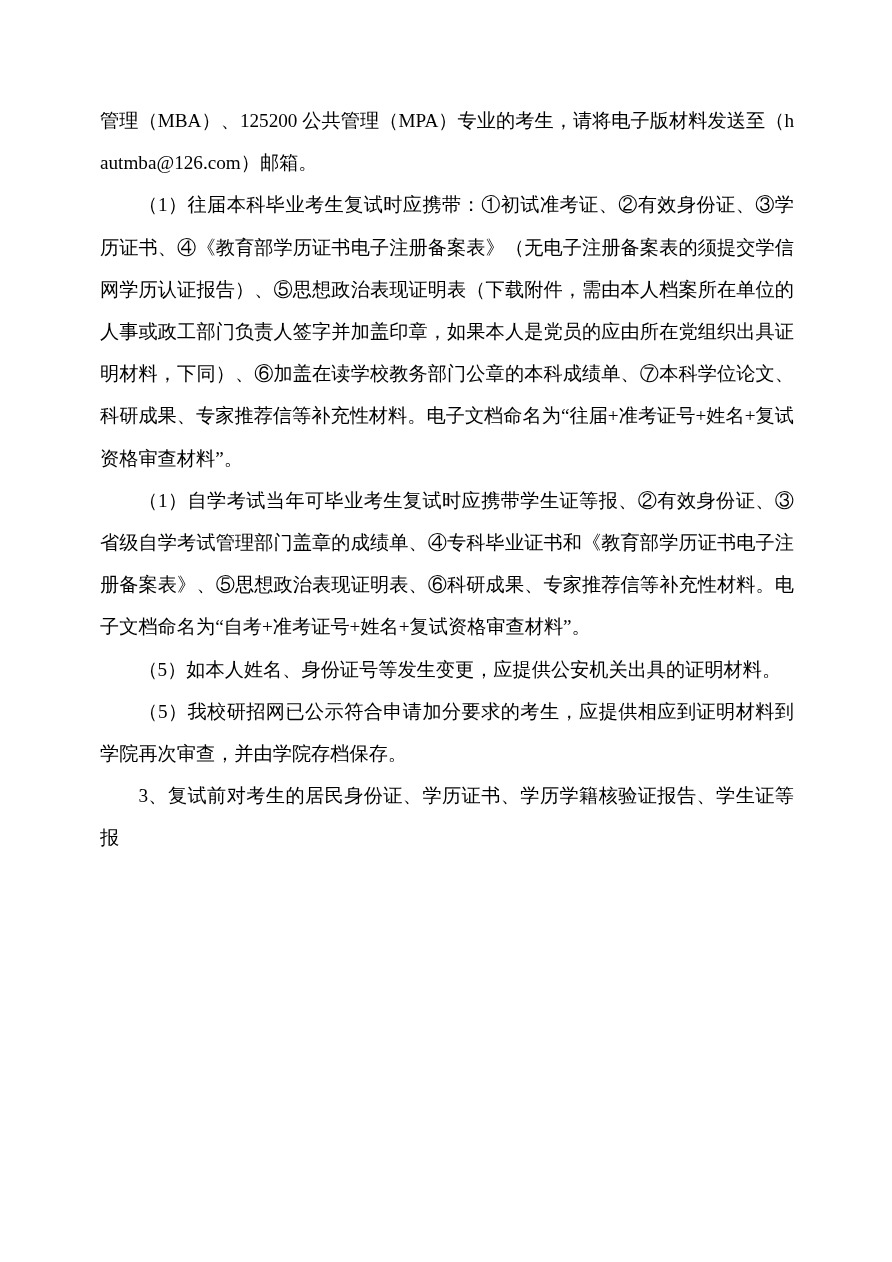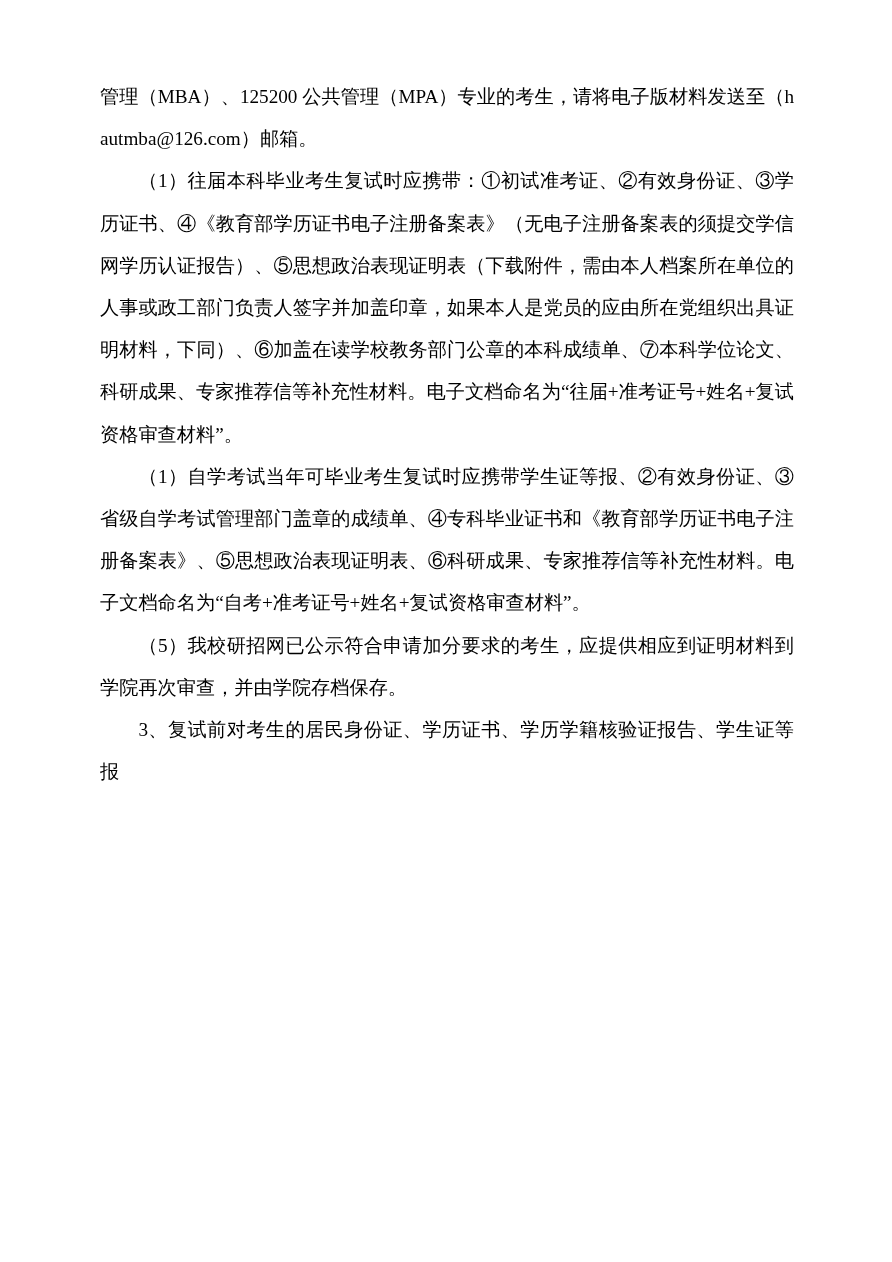--- a/index.html
+++ b/index.html
@@ -13,21 +13,21 @@
     font-family: "Liberation Serif", "DejaVu Serif", serif;
     color: #000000;
     -webkit-font-smoothing: antialiased;
   }
   .page {
     position: relative;
     width: 892px;
     height: 1262px;
     background: #ffffff;
     box-sizing: border-box;
-    padding: 76px 98px 0 100px;
+    padding: 100px 98px 0 100px;
   }
   .doc-body {
     width: 694px;
   }
   p.para {
     margin: 0 0 0 0;
     font-size: 19.2px;
     line-height: 42.2px;
     text-align: justify;
     text-justify: inter-ideograph;
@@ -42,16 +42,17 @@
   }
 </style>
 </head>
 <body>
 
 <div class="page">
   <div class="doc-body" id="doc-body">
       <p class="para"><span>管理（MBA）、125200 公共管理（MPA）专业的考生，请将电子版材料发送至（hautmba@126.com）邮箱。</span></p>
       <p class="para indent"><span class="b">（1）往届本科毕业考生复试时应携带：</span><span>①初试准考证、②有效身份证、③学历证书、④《教育部学历证书电子注册备案表》（无电子注册备案表的须提交学信网学历认证报告）、⑤思想政治表现证明表（下载附件，需由本人档案所在单位的人事或政工部门负责人签字并加盖印章，如果本人是党员的应由所在党组织出具证明材料，下同）、⑥加盖在读学校教务部门公章的本科成绩单、⑦本科学位论文、科研成果、专家推荐信等补充性材料。电子文档命名为“往届+准考证号+姓名+复试资格审查材料”。</span></p>
       <p class="para indent"><span class="b">（1）自学考试当年可毕业考生复试时应携带</span><span>学生证等报、②有效身份证、③省级自学考试管理部门盖章的成绩单、④专科毕业证书和《教育部学历证书电子注册备案表》、⑤思想政治表现证明表、⑥科研成果、专家推荐信等补充性材料。电子文档命名为“自考+准考证号+姓名+复试资格审查材料”。</span></p>
+      <p class="para indent"><span>（5）如本人姓名、身份证号等发生变更，应提供公安机关出具的证明材料。</span></p>
       <p class="para indent"><span>（5）我校研招网已公示符合申请加分要求的考生，应提供相应到证明材料到学院再次审查，并由学院存档保存。</span></p>
       <p class="para indent"><span>3、复试前对考生的居民身份证、学历证书、学历学籍核验证报告、学生证等报</span></p>
     </div>
 </div>
 
 </body></html>

